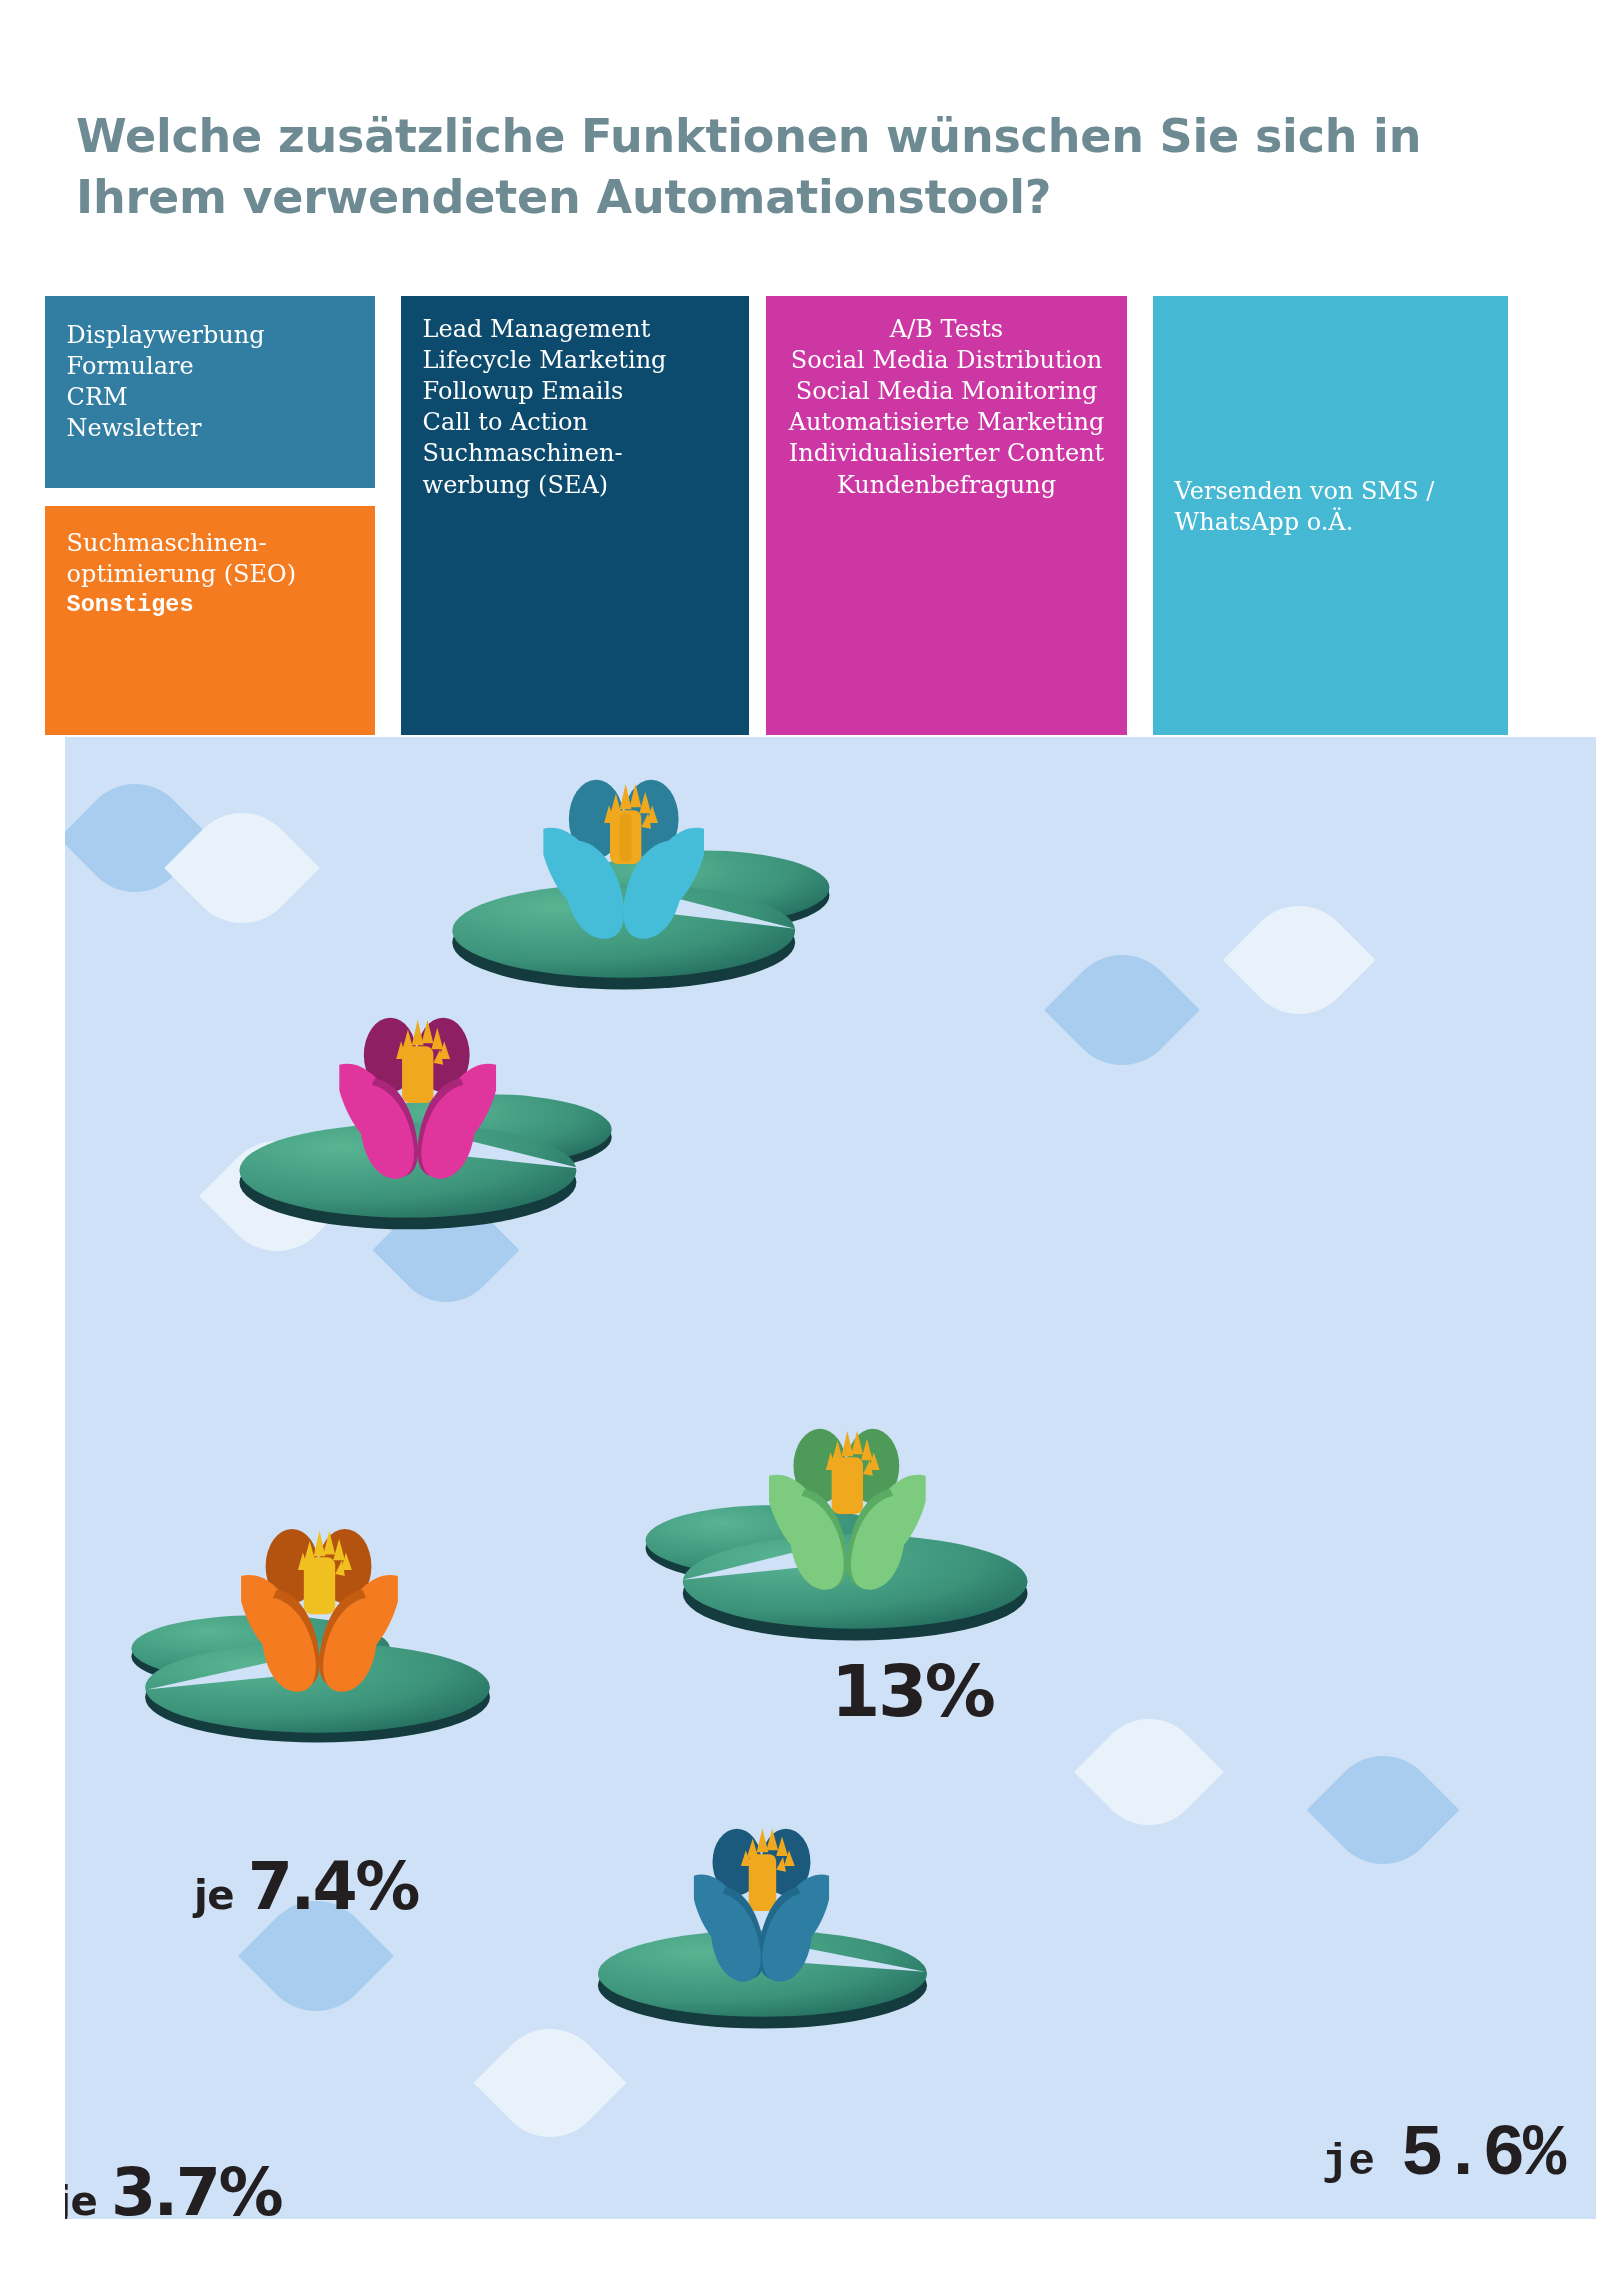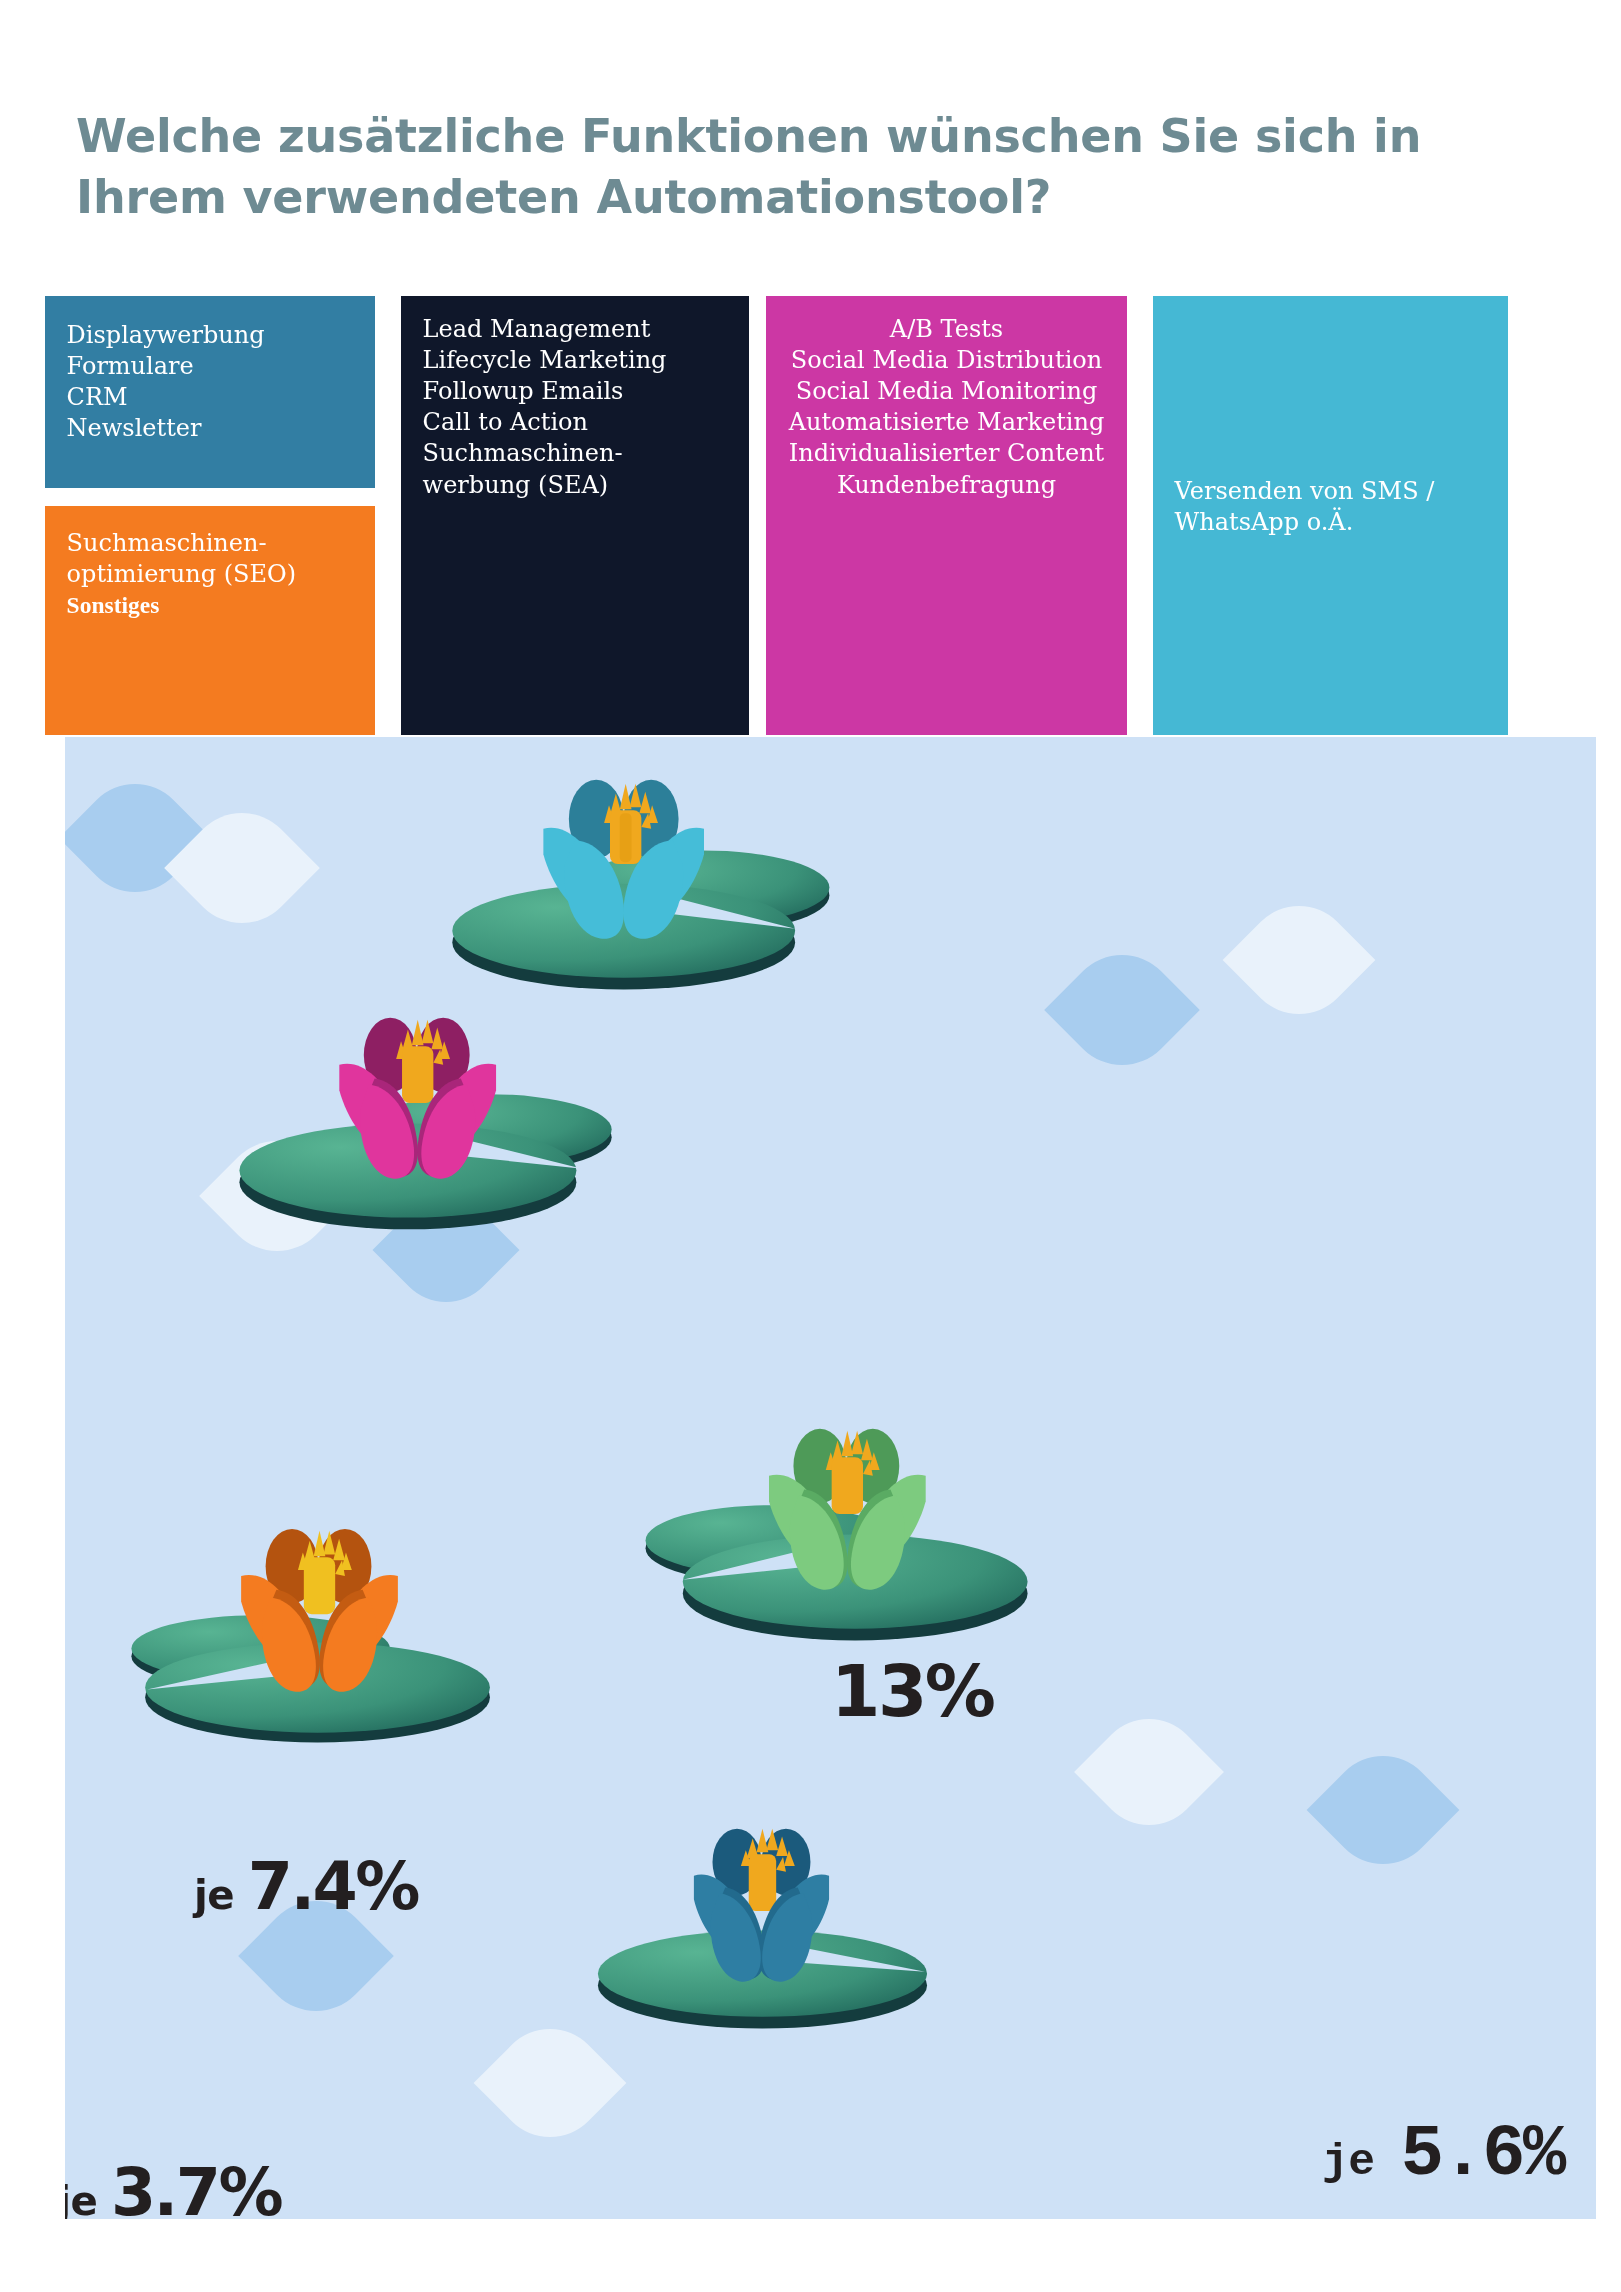--- a/index.html
+++ b/index.html
@@ -43,28 +43,28 @@
     position: absolute;
     box-sizing: border-box;
     padding: 23.5px 21.6px 17.6px 21.6px;
     color: #ffffff;
     font-family: "DejaVu Serif", serif;
     font-size: 24px;
     line-height: 1.30;
   }
   .legend-box .ln { display: block; white-space: pre; }
   .legend-box .ln.bold {
-    font-family: Liberation Serif, serif;
+    font-family: Liberation Mono, monospace;
     font-weight: bold;
     font-size: 23.5px;
   }
 
   #legend-box-blue   { left: 45px;   top: 0px;   width: 330px; height: 192px; background: #327ea3; }
   #legend-box-orange { left: 45px;   top: 210px; width: 330px; height: 229px; background: #f47b20; }
-  #legend-box-green  { left: 401px;  top: 0px;   width: 348px; height: 439px; background: #0f172a; }
+  #legend-box-green  { left: 401px;  top: 0px;   width: 348px; height: 439px; background: #0c4a6e; }
   #legend-box-magenta{ left: 766px;  top: 0px;   width: 361px; height: 439px; background: #cc37a4; text-align: center; }
   #legend-box-cyan   { left: 1153px; top: 0px;   width: 355px; height: 439px; background: #45b8d4; }
 
   #legend-box-green  { padding-top: 17.6px; }
   #legend-box-magenta{ padding-top: 17.6px; }
   #legend-box-cyan   { padding-top: 0; display: flex; align-items: center; }
   #legend-box-orange { padding-top: 21.6px; }
 
   
   #pond {

